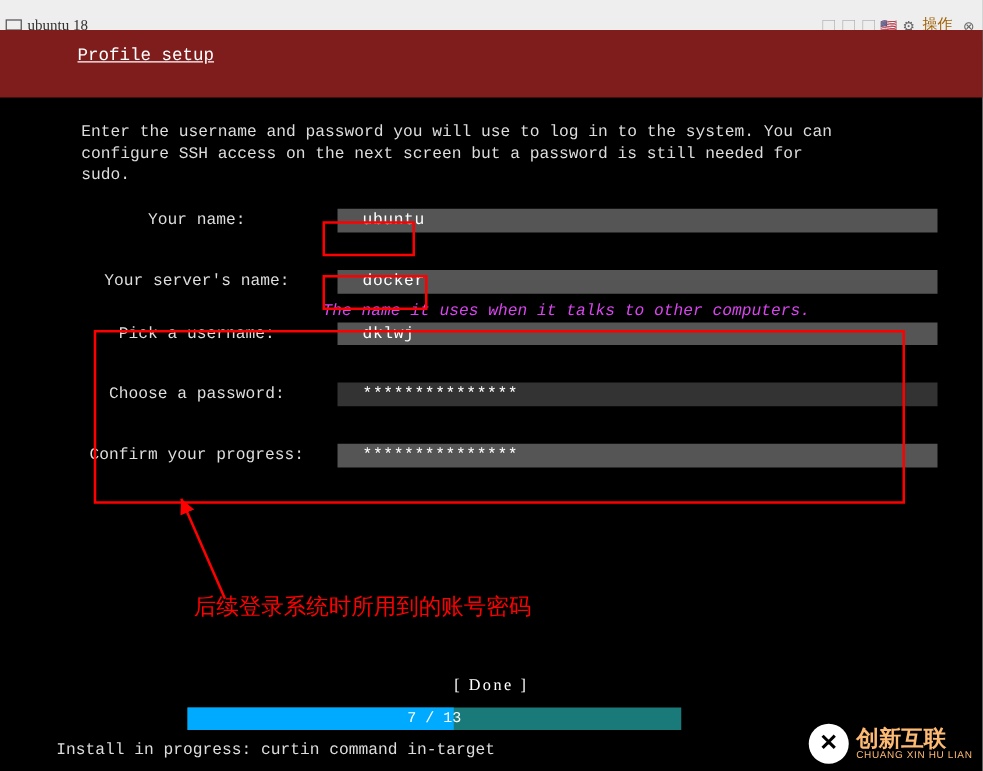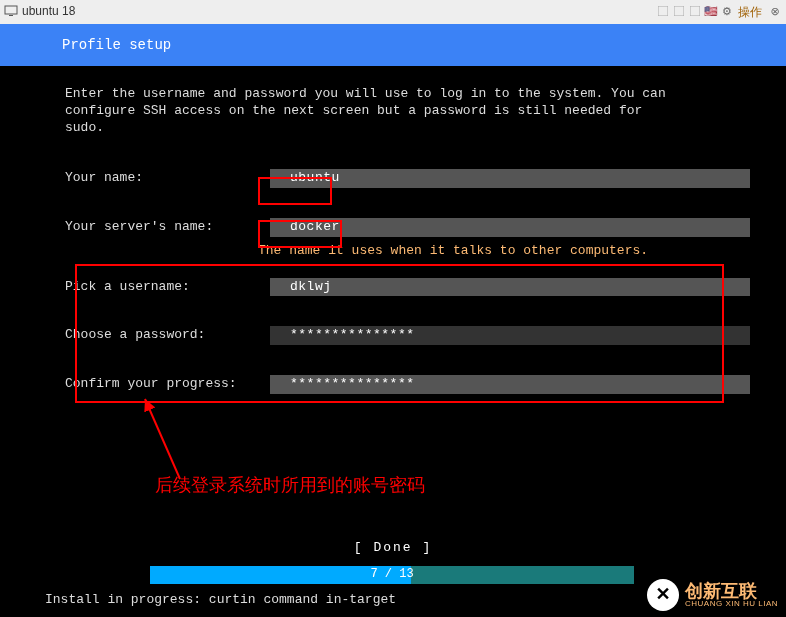--- a/index.html
+++ b/index.html
@@ -16,23 +16,23 @@
     width: 786px;
     height: 617px;
     background: #fff;
     position: relative;
   }
   .titlebar {
     height: 24px;
     background: #eee;
     border-bottom: 1px solid #bbb;
     display: flex;
-    align-items: flex-start;
+    align-items: flex-end;
     padding: 4px 4px;
-    font-family: Liberation Sans, sans-serif;
+    font-family: Liberation Serif, serif;
     font-size: 12px;
     color: #333;
   }
   .titlebar .icon {
     width: 14px;
     height: 14px;
     margin-right: 4px;
     display: inline-flex;
     align-items: center;
     justify-content: center;
@@ -59,62 +59,63 @@
     position: absolute;
     top: 24px;
     left: 0;
     right: 0;
     bottom: 0;
     font-family: "Courier New", monospace;
     font-size: 13px;
     line-height: 1.3;
   }
   .orange-bar {
-    background: #3b82f6;
-    color: #fff;
-    padding: 12px 0 12px 62px;
+    background: #7f1d1d;
+    color: #fff;
+    padding: 12px 0 24px 62px;
     font-family: "Courier New", monospace;
     font-size: 14px;
+    text-decoration: underline;
   }
   .content {
     padding: 20px 30px 0 65px;
   }
   .intro {
     color: #ddd;
-    margin-bottom: 32px;
+    margin-bottom: 18px;
     white-space: pre-wrap;
   }
   .form-row {
     display: flex;
     align-items: center;
     margin-bottom: 6px;
   }
   .form-label {
     width: 185px;
-    text-align: left;
+    text-align: center;
     color: #ddd;
     padding-right: 20px;
     white-space: nowrap;
   }
   .form-input {
     background: #555;
     color: #fff;
     padding: 1px 20px;
     flex: 1;
     font-family: inherit;
     font-size: inherit;
     letter-spacing: 0.5px;
     min-height: 16px;
     max-width: 440px;
   }
   .form-input.darker { background: #333; }
   .hint {
-    color: #fdba74;
+    color: #d946ef;
     margin-left: 193px;
-    margin-bottom: 18px;
+    font-style: italic;
   }
   .group-gap { height: 24px; }
 
   .red-box-sm1 {
     position: absolute;
     border: 2px solid #ff0000;
     left: 258px;
     top: 153px;
     width: 70px;
     height: 24px;
@@ -152,28 +153,28 @@
     font-family: sans-serif;
     font-size: 18px;
   }
   .done-row {
     position: absolute;
     bottom: 60px;
     left: 0;
     right: 0;
     text-align: center;
     color: #fff;
-    font-family: Liberation Mono, monospace;
+    font-family: Liberation Serif, serif;
     letter-spacing: 2px;
   }
   .progress-wrap {
     position: absolute;
     bottom: 33px;
     left: 150px;
-    width: 484px;
+    width: 395px;
     height: 18px;
     background: #1a7a7a;
   }
   .progress-fill {
     background: #00aaff;
     height: 100%;
     display: flex;
     align-items: center;
     justify-content: flex-end;
     color: #fff;

